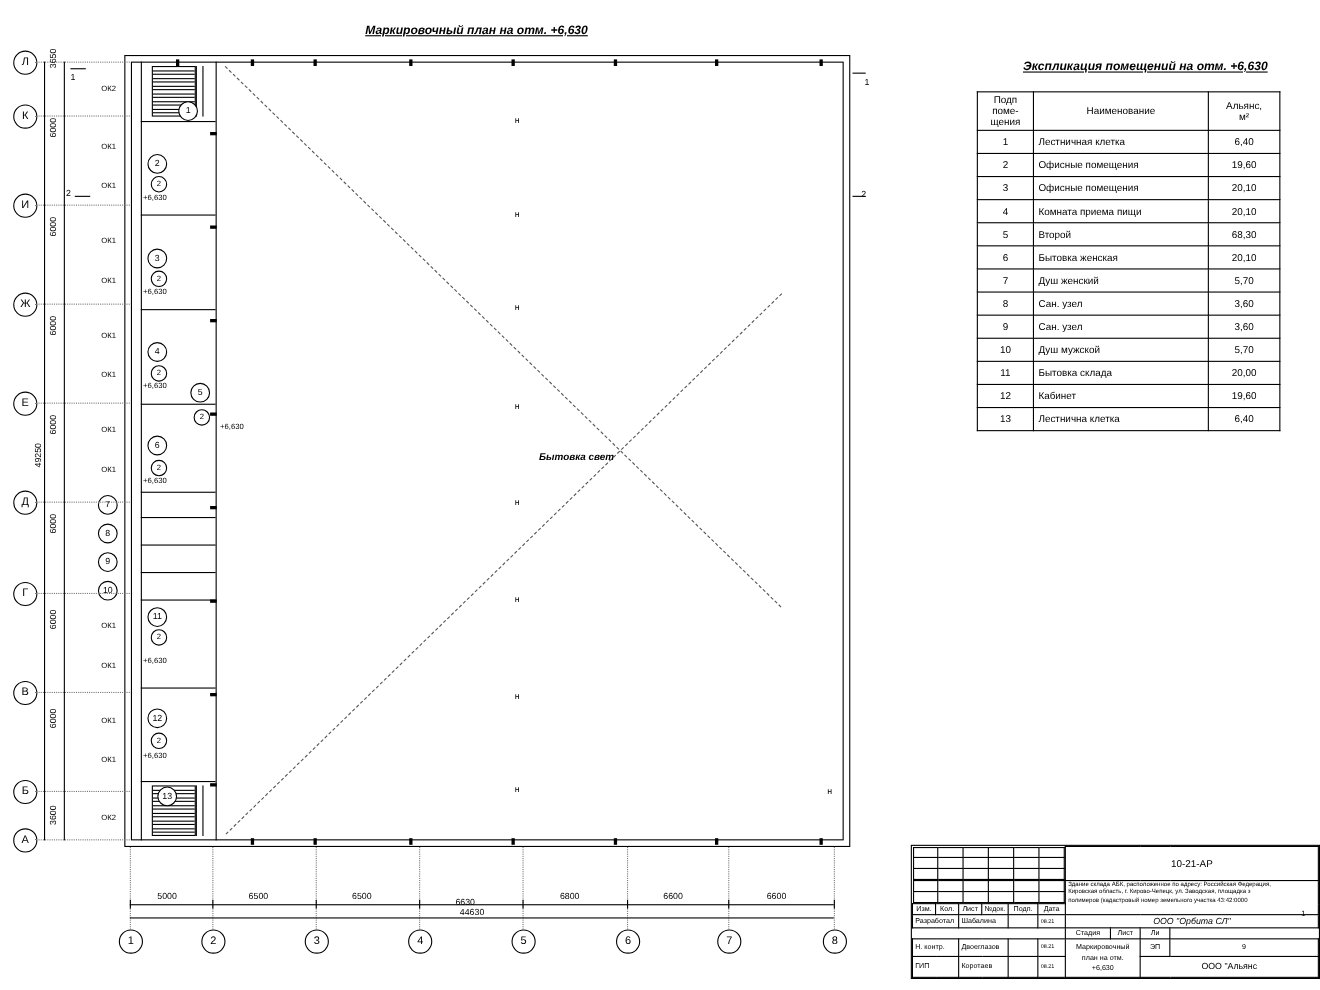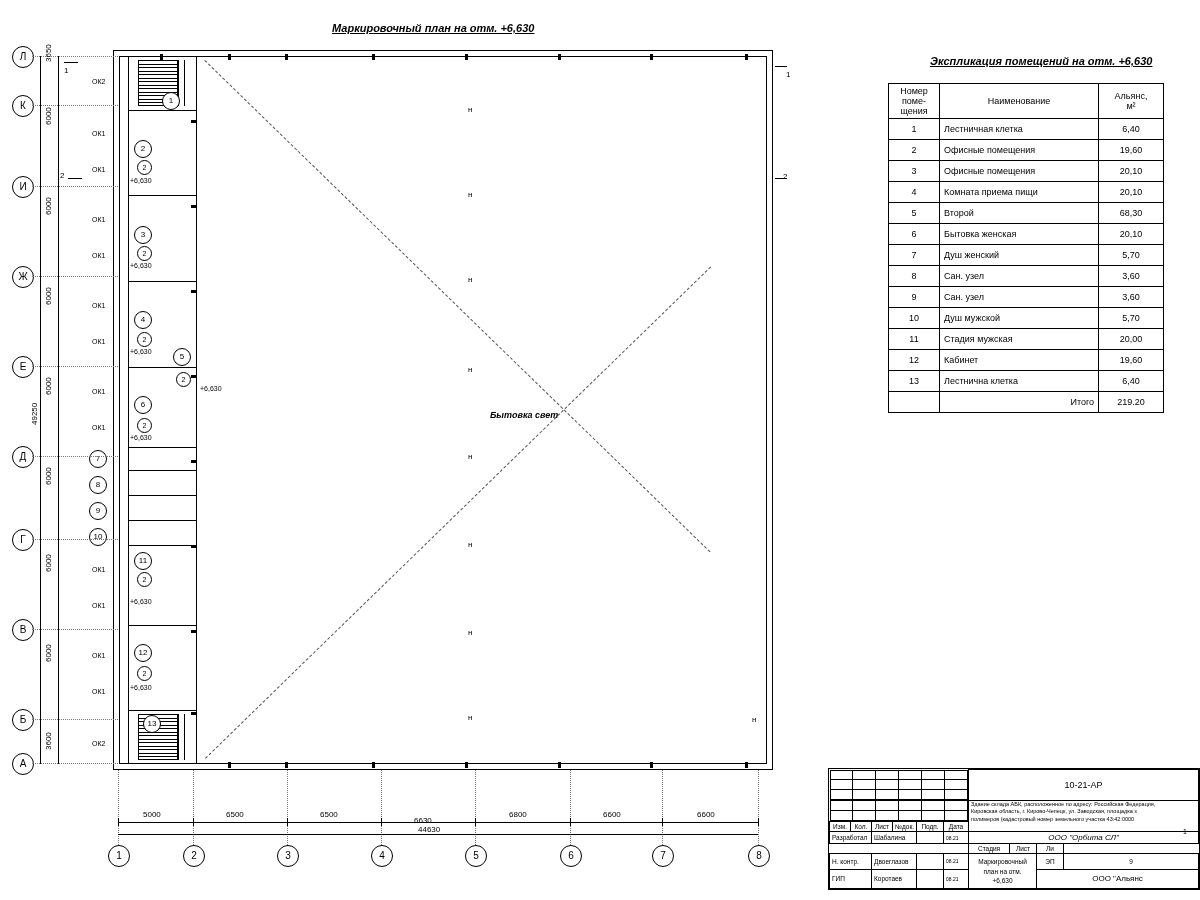--- a/index.html
+++ b/index.html
@@ -279,21 +279,21 @@
 <div class="abs dimtxt" style="left:414px;top:816px;">6630</div>
 <div class="abs dimtxt" style="left:509px;top:810px;">6800</div>
 <div class="abs dimtxt" style="left:603px;top:810px;">6600</div>
 <div class="abs dimtxt" style="left:697px;top:810px;">6600</div>
 <div class="abs dimtxt" style="left:418px;top:825px;text-align:center;">44630</div>
 
 <table id="expl" class="abs">
   <thead>
     <tr>
       <th style="width:42px;">
-        <span>Номер</span><br>
+        <span>Подп</span><br>
         <span>поме-</span><br>
         <span>щения</span>
       </th>
       <th>Наименование</th>
       <th style="width:56px;">
         <span>Альянс,</span><br>
         <span>м²</span>
       </th>
     </tr>
   </thead>
@@ -343,38 +343,33 @@
         <td class="nm">Сан. узел</td>
         <td class="ar">3,60</td>
       </tr>
     <tr>
         <td class="num">10</td>
         <td class="nm">Душ мужской</td>
         <td class="ar">5,70</td>
       </tr>
     <tr>
         <td class="num">11</td>
-        <td class="nm">Стадия мужская</td>
+        <td class="nm">Бытовка склада</td>
         <td class="ar">20,00</td>
       </tr>
     <tr>
         <td class="num">12</td>
         <td class="nm">Кабинет</td>
         <td class="ar">19,60</td>
       </tr>
     <tr>
         <td class="num">13</td>
         <td class="nm">Лестнична клетка</td>
         <td class="ar">6,40</td>
       </tr>
-    <tr>
-      <td class="num"></td>
-      <td class="tot">Итого</td>
-      <td class="ar">219.20</td>
-    </tr>
   </tbody>
 </table>
 
 <div class="abs" id="stamp">
   <table>
     <tbody>
         <tr>
       <td colspan="6" rowspan="1" style="border:none;padding:0;">
         <table style="width:100%;height:100%;border-collapse:collapse;">
           <tbody>

